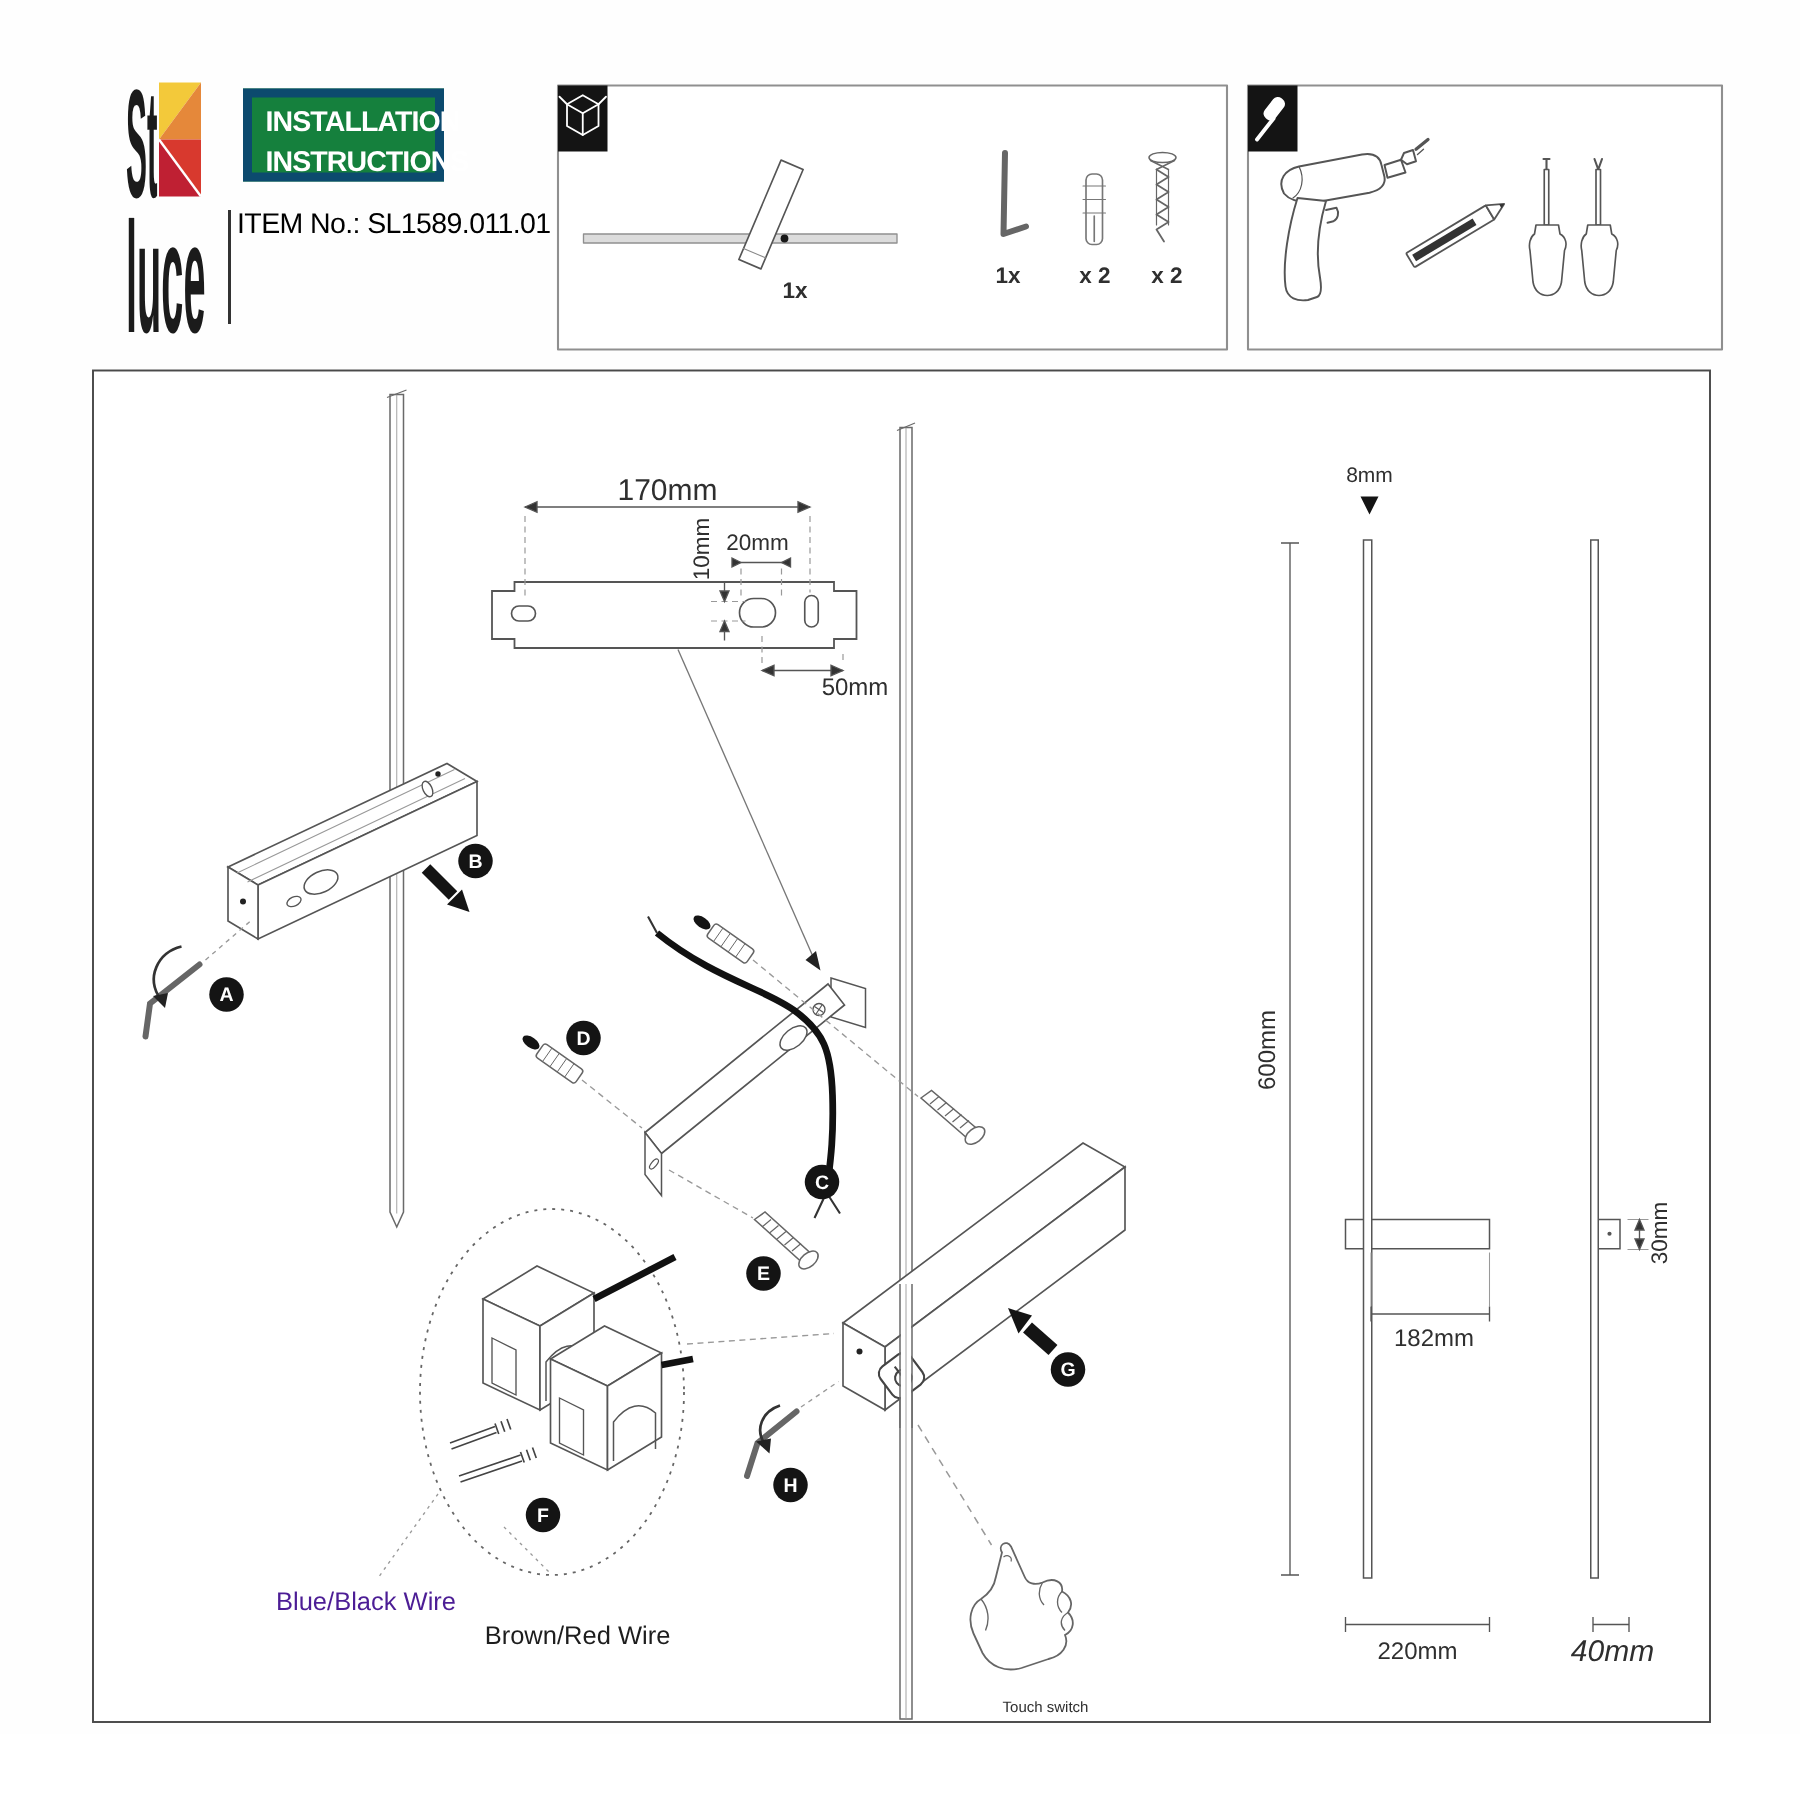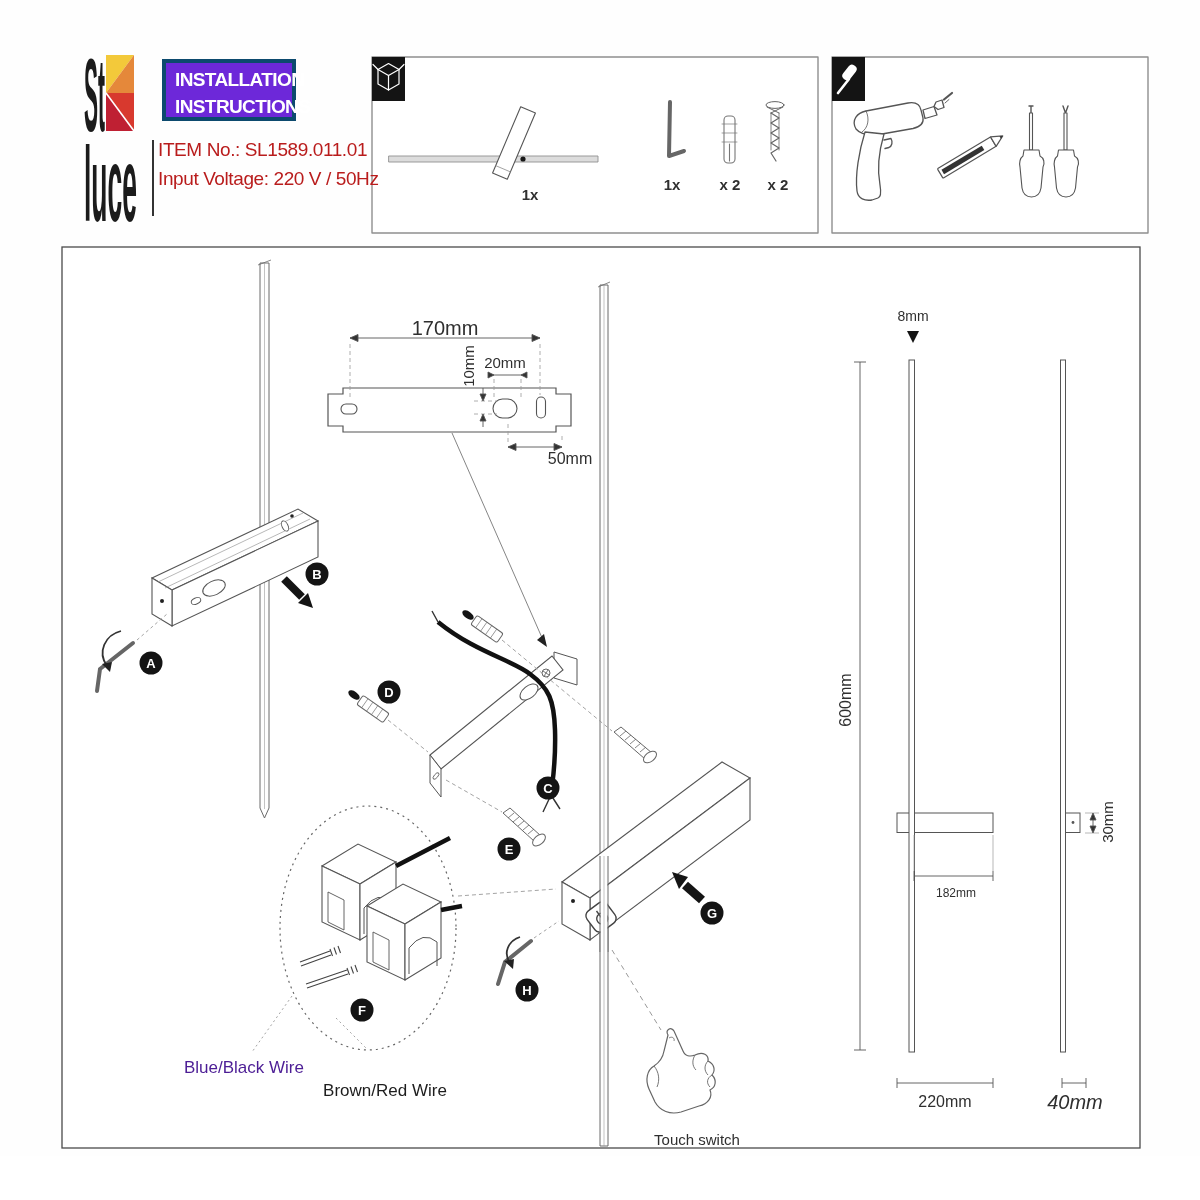--- a/index.html
+++ b/index.html
@@ -5,26 +5,26 @@
   html,body{margin:0;padding:0;background:#fff;}
   #page{position:relative;width:1200px;height:1156px;background:#fefefe;overflow:hidden;
         font-family:"Liberation Sans",sans-serif;}
   .lbl{position:absolute;transform:translate(-50%,-50%);white-space:nowrap;color:#2f2f2f;
        font-family:"Liberation Sans",sans-serif;}
   .rot{transform:translate(-50%,-50%) rotate(-90deg);}
   .badge{position:absolute;width:23px;height:23px;border-radius:50%;background:#141414;color:#fff;
          font:700 13px/23px "Liberation Sans",sans-serif;text-align:center;
          transform:translate(-50%,-50%);}
   .bold{font-weight:700;}
-  #titlebox{position:absolute;left:162px;top:59px;width:134px;height:62px;background:#6d28d9;
-            border:4px solid #0c4a6e;padding:3px 0 0 9px;box-sizing:border-box;}
+  #titlebox{position:absolute;left:162px;top:59px;width:134px;height:62px;background:#15803d;
+            border:6px solid #0c4a6e;padding:3px 0 0 9px;box-sizing:border-box;}
   #titlebox span{display:block;color:#fff;font-weight:700;font-size:19px;line-height:27px;
                  letter-spacing:-0.6px;}
   #infoblock{position:absolute;left:158px;top:136px;width:230px;}
-  #infoblock span{display:block;color:#b91c1c;font-size:19px;line-height:28.5px;letter-spacing:-0.4px;}
+  #infoblock span{display:block;color:#000000;font-size:19px;line-height:28.5px;letter-spacing:-0.4px;}
   #inforule{position:absolute;left:152px;top:140px;width:2px;height:76px;background:#333;}
   svg{position:absolute;left:0;top:0;}
   #edge-bottom{position:absolute;left:0;top:1186px;width:1200px;height:14px;background:#dedede;}
 </style>
 </head>
 <body>
 
 <div id="page">
 
   <svg width="1200" height="1200" viewBox="0 0 1200 1200">
@@ -309,21 +309,20 @@
     </g>
   </svg>
 
   <div id="titlebox">
     <span>INSTALLATION</span>
     <span>INSTRUCTIONS</span>
   </div>
   <div id="inforule"></div>
   <div id="infoblock">
     <span>ITEM No.: SL1589.011.01</span>
-    <span>Input Voltage: 220 V / 50Hz</span>
   </div>
 
   <span class="lbl bold" style="left:530px;top:194px;font-size:15px;">1x</span>
   <span class="lbl bold" style="left:672px;top:184px;font-size:15px;">1x</span>
   <span class="lbl bold" style="left:730px;top:184px;font-size:15px;">x 2</span>
   <span class="lbl bold" style="left:778px;top:184px;font-size:15px;">x 2</span>
 
   <span class="lbl" style="left:445px;top:328px;font-size:20px;">170mm</span>
   <span class="lbl rot" style="left:468px;top:366px;font-size:15px;">10mm</span>
   <span class="lbl" style="left:505px;top:362px;font-size:15px;">20mm</span>
@@ -333,23 +332,23 @@
   <div class="badge" style="left:317px;top:574px;">B</div>
   <div class="badge" style="left:548px;top:788px;">C</div>
   <div class="badge" style="left:389px;top:692px;">D</div>
   <div class="badge" style="left:509px;top:849px;">E</div>
   <div class="badge" style="left:362px;top:1010px;">F</div>
   <div class="badge" style="left:712px;top:913px;">G</div>
   <div class="badge" style="left:527px;top:990px;">H</div>
 
   <span class="lbl" style="left:244px;top:1068px;font-size:17px;color:#4c1d95;">Blue/Black Wire</span>
   <span class="lbl" style="left:385px;top:1071px;font-size:17px;color:#1d1d1d;margin-top:20px;">Brown/Red Wire</span>
-  <span class="lbl" style="left:697px;top:1139px;font-size:15px;">Touch switch</span>
+  <span class="lbl" style="left:697px;top:1139px;font-size:10px;">Touch switch</span>
 
   <span class="lbl" style="left:913px;top:316px;font-size:14px;">8mm</span>
   <span class="lbl rot" style="left:846px;top:700px;font-size:16px;">600mm</span>
-  <span class="lbl" style="left:956px;top:893px;font-size:12px;">182mm</span>
+  <span class="lbl" style="left:956px;top:893px;font-size:16px;">182mm</span>
   <span class="lbl rot" style="left:1107px;top:822px;font-size:15px;">30mm</span>
   <span class="lbl" style="left:945px;top:1102px;font-size:16px;">220mm</span>
   <span class="lbl" style="left:1075px;top:1102px;font-size:20px;font-style:italic;">40mm</span>
 
   <div id="edge-bottom"></div>
 </div>
 
 </body></html>

